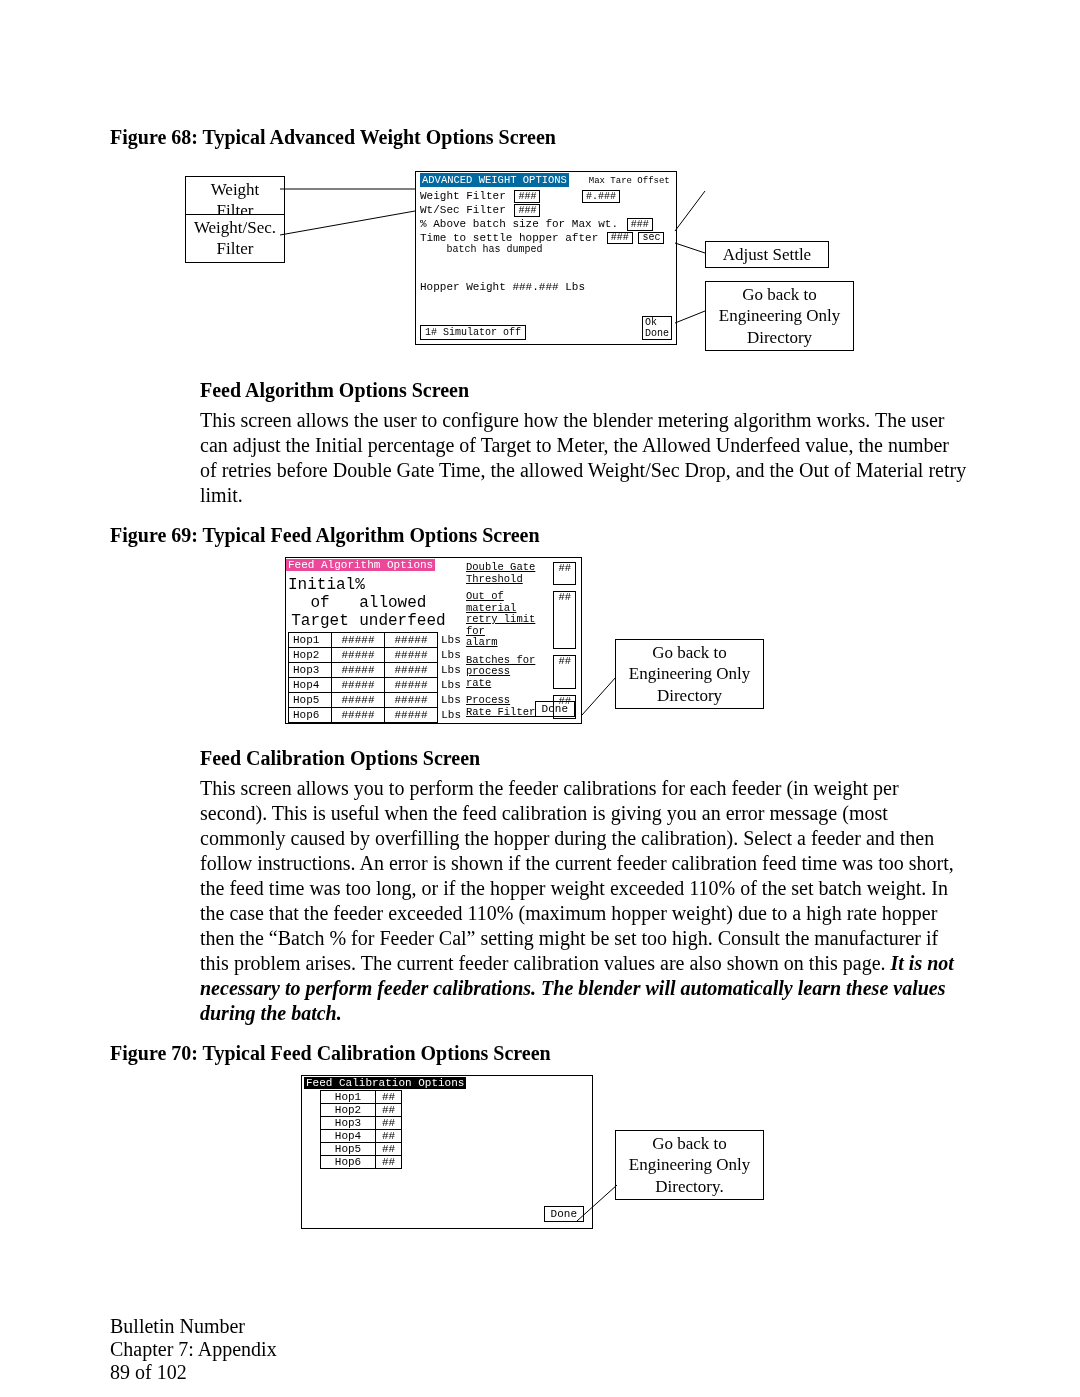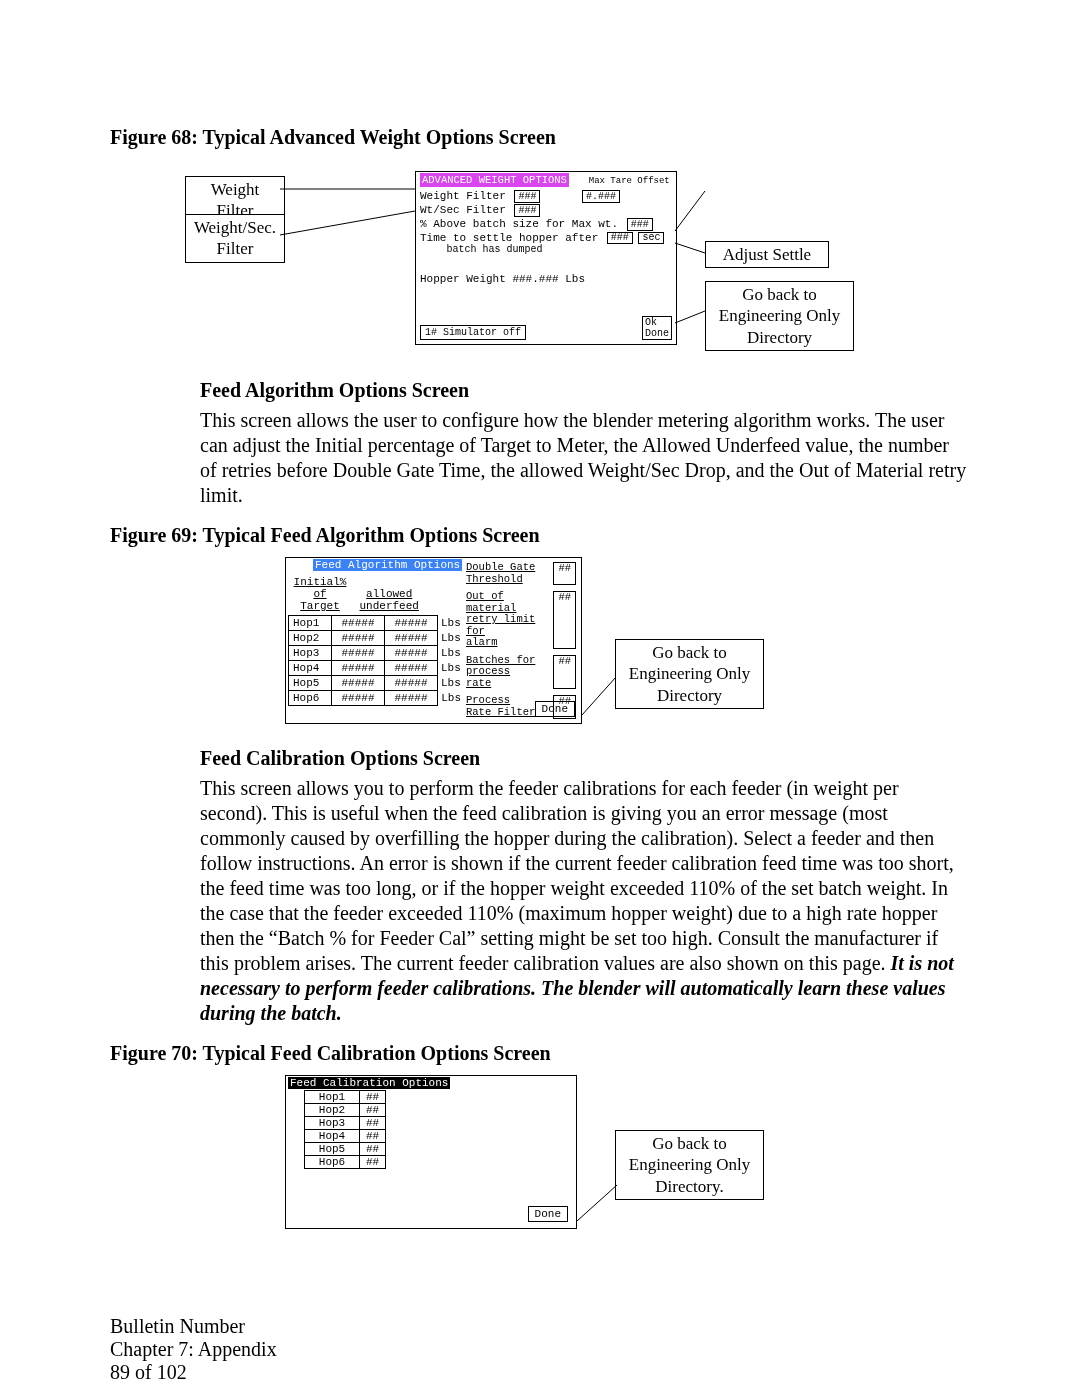--- a/index.html
+++ b/index.html
@@ -48,21 +48,21 @@
     line-height: 1.25;
   }
   .fig68-screen {
     position: absolute;
     left: 230px; top: 12px;
     width: 260px; height: 172px;
     border: 1px solid #000;
   }
   .fig68-screen .hdr {
     display: inline-block;
-    color:#fff; background:#d946ef;
+    color:#fff; background:#0369a1;
     font-size: 10.5px;
     padding: 1px 2px;
     margin-bottom: 2px;
   }
   .fig68-screen .row { white-space: nowrap; margin: 1px 0 0 4px; }
   .valbox {
     display: inline-block;
     border: 1px solid #000;
     padding: 0px 3px;
     margin-left: 2px;
@@ -92,25 +92,25 @@
     height: 170px;
     font-family: "Courier New", monospace;
     font-size: 12px;
   }
   .fig69-screen {
     position:absolute; left:0; top:0;
     width: 295px; height: 165px;
     border:1px solid #000;
   }
   .fig69-screen .hdr {
-    display:inline-block; background:#3b82f6; color:#fff;
-    font-size:11px; padding:0 2px;margin-left:27px;
+    display:inline-block; background:#ec4899; color:#fff;
+    font-size:11px; padding:0 2px;
   }
   .fig69-left { position:absolute; left:2px; top:18px; }
-  .fig69-left .colhdr { font-size:11px; text-decoration:underline; }
+  .fig69-left .colhdr { font-size:16px; }
   .fig69-left table { border-collapse:collapse; margin-top:2px;}
   .fig69-left td {
     border:1px solid #000; padding:1px 4px; font-size:11px; text-align:center;
   }
   .fig69-left td.hopname { text-align:left; width:34px;}
   .fig69-left td.val { width:44px;}
   .fig69-left td.lbs { border:none; padding-left:3px;}
   .fig69-right { position:absolute; left:180px; top:4px; font-size:10.5px; line-height:1.1;}
   .fig69-right .ul { text-decoration:underline; }
   .fig69-right .vbox { display:inline-block;border:1px solid #000;padding:0 4px;margin-left:4px;font-size:10.5px; vertical-align:top;}
@@ -120,21 +120,21 @@
   
   .fig70 {
     position:relative;
     width: 740px;
     margin-left:175px;
     height: 160px;
     font-family:"Courier New",monospace;
     font-size:12px;
   }
   .fig70-screen {
-    position:absolute; left:0; top:0;
+    position:absolute; left:16px; top:0;
     width:290px; height:152px;
     border:1px solid #000;
   }
   .fig70-screen .hdr {
     display:inline-block; background:#000; color:#fff;
     font-size:11px; padding:0 2px; margin-left:2px;
   }
   .fig70-screen .sub { font-size:10.5px; text-decoration:underline; margin:2px 0 2px 6px;}
   .fig70-screen table { border-collapse:collapse; margin-left:18px;}
   .fig70-screen td { border:1px solid #000; padding:0px 6px; font-size:11px; text-align:center;}
@@ -203,21 +203,21 @@
       <div class="row">
         <span>% Above batch size for Max wt.</span>
         <span class="valbox">###</span>
       </div>
       <div class="row" style="line-height:1.0">
         <span>Time to settle hopper after</span>
         <span class="valbox">###</span>
         <span class="valbox" style="margin-left:-1px">sec</span>
         <br>&nbsp;&nbsp;&nbsp;&nbsp;<span style="font-size:10px">batch has dumped</span>
       </div>
-      <div class="row" style="margin-top:18px">Hopper Weight   ###.###  Lbs</div>
+      <div class="row" style="margin-top:26px">Hopper Weight   ###.###  Lbs</div>
       <div class="botrow">
         <span class="simbtn">1# Simulator off</span>
         <span class="donebox">
           <span>Ok</span><br>
           <span>Done</span>
         </span>
       </div>
     </div>
   </div>
 

